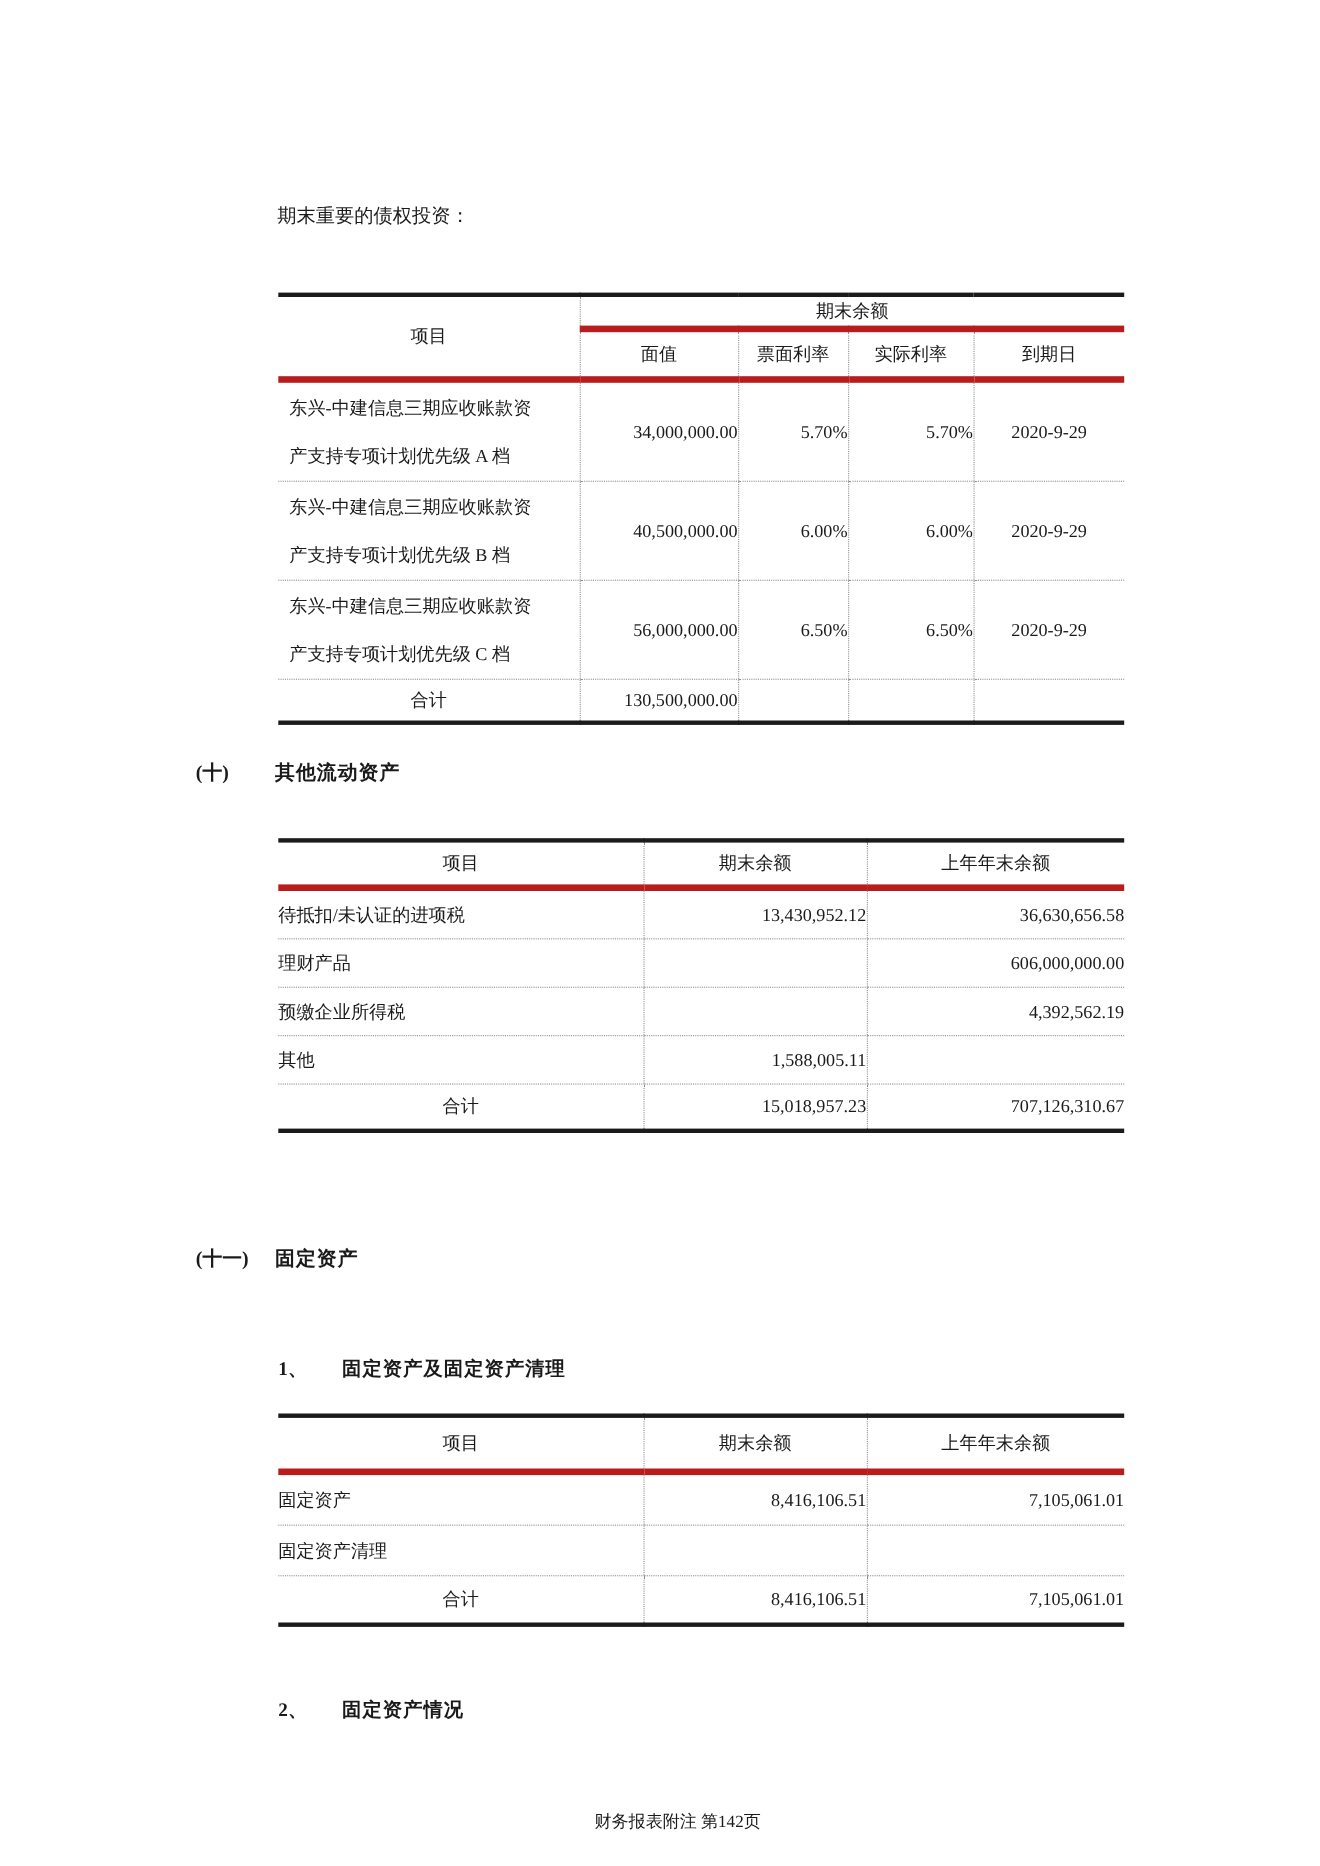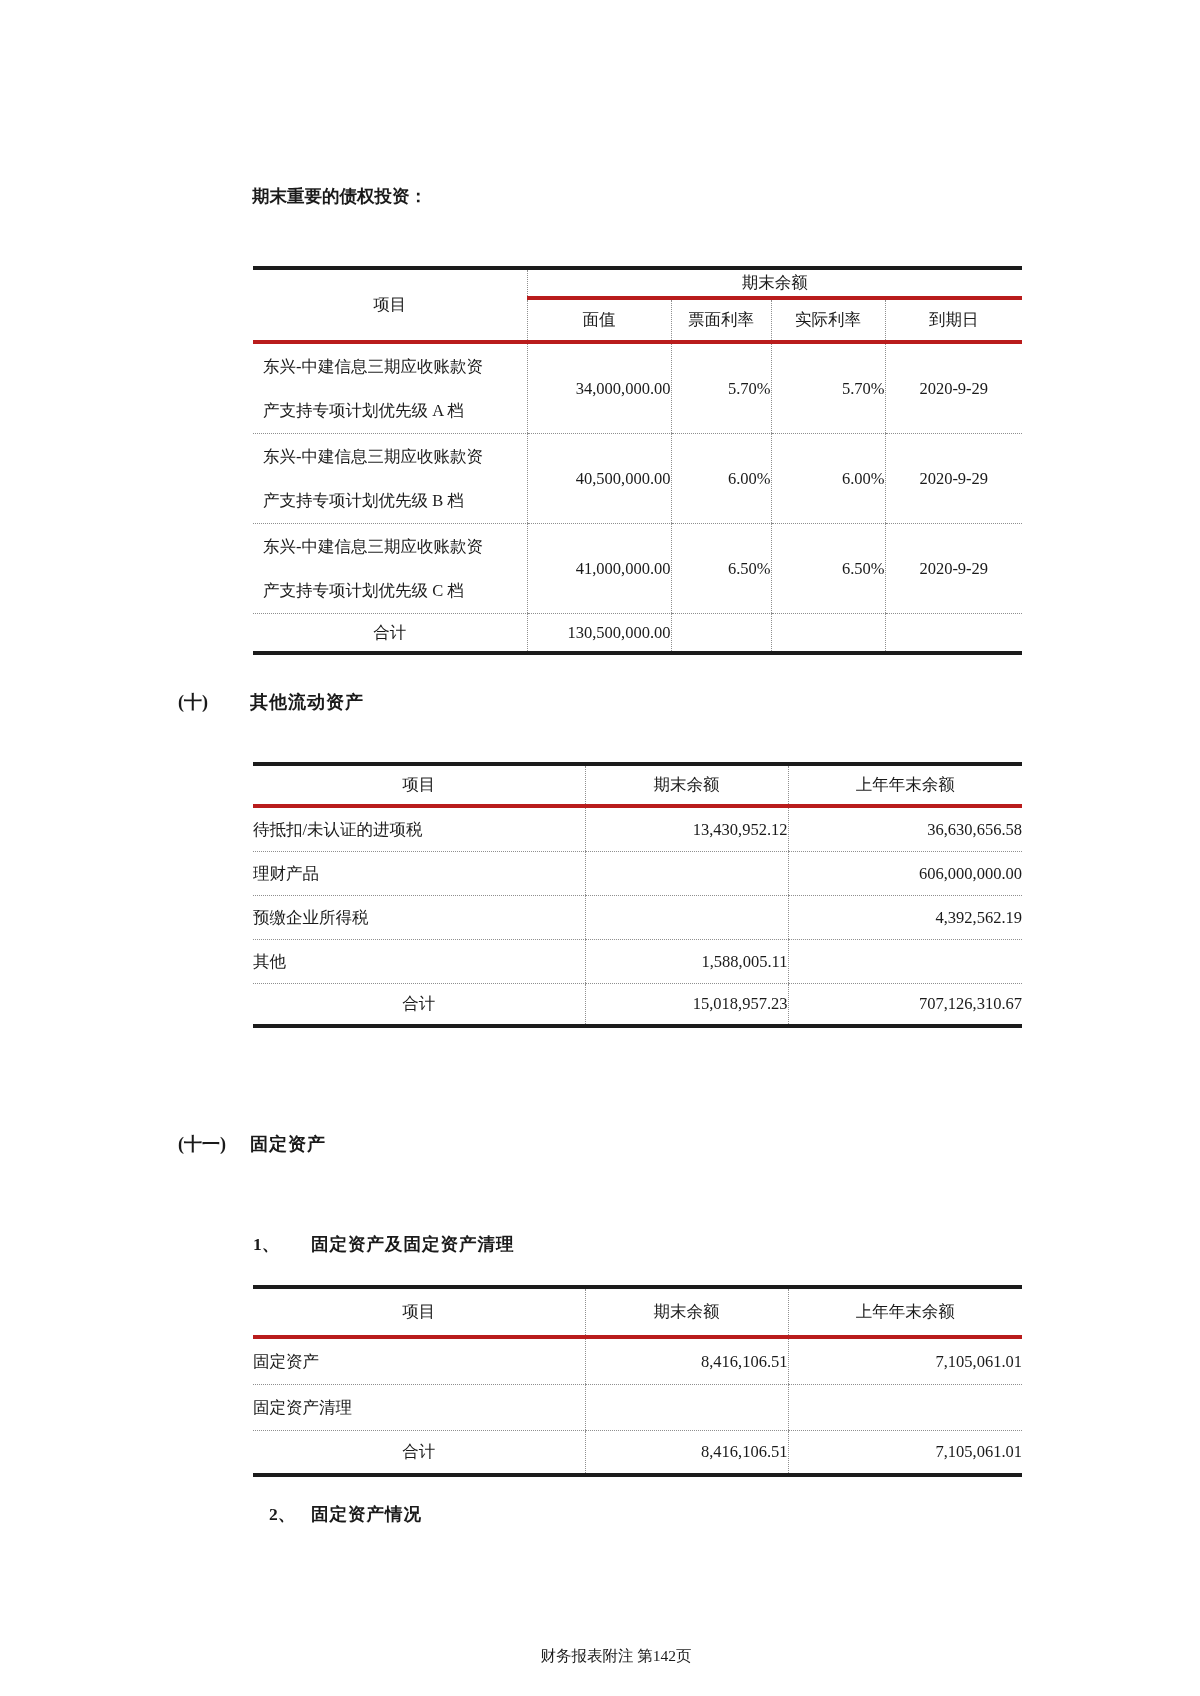--- a/index.html
+++ b/index.html
@@ -10,21 +10,20 @@
     background:#ffffff;
     font-family:"Liberation Serif","DejaVu Serif",serif;
     color:#1a1a1a;
     overflow:hidden;
   }
   .intro{
     position:absolute;
     left:252px; top:184px;
     font-size:17.5px;
     margin:0;
-    font-weight:bold;
   }
   .sec{
     position:absolute;
     left:178px;
     font-weight:bold;
     font-size:18px;
     letter-spacing:1px;
   }
   .secnum{display:inline-block;width:72px;letter-spacing:0;}
   .sub{
@@ -51,21 +50,21 @@
     table-layout:fixed;
     font-size:16.5px;
     border-top:4px solid #1b1b1b;
     border-bottom:4px solid #1b1b1b;
   }
   .tbl th{font-weight:normal;text-align:center;padding:0;}
   .tbl td{padding:0;}
   
   .tbl .vsep{border-left:1px dotted #8f8f8f;}
   
-  .tbl .hline{border-bottom:4px solid #b91c1c;}
+  .tbl .hline{border-bottom:6px solid #b91c1c;}
   
   .tbl .rline{border-bottom:1px dotted #8f8f8f;}
   
   .t1 .h1 th{height:26px;}
   .t1 .h2 th{height:40px;}
   .t1 td.item{
     text-align:left;
     padding:0 28px 0 10px;
     line-height:44px;
     vertical-align:middle;
@@ -119,21 +118,21 @@
       </tr>
       <tr class="dr">
         <td class="item rline">东兴-中建信息三期应收账款资产支持专项计划优先级 B 档</td>
         <td class="num vsep rline">40,500,000.00</td>
         <td class="num vsep rline">6.00%</td>
         <td class="num vsep rline">6.00%</td>
         <td class="date vsep rline">2020-9-29</td>
       </tr>
       <tr class="dr">
         <td class="item rline">东兴-中建信息三期应收账款资产支持专项计划优先级 C 档</td>
-        <td class="num vsep rline">41,000,000.00</td>
+        <td class="num vsep rline">56,000,000.00</td>
         <td class="num vsep rline">6.50%</td>
         <td class="num vsep rline">6.50%</td>
         <td class="date vsep rline">2020-9-29</td>
       </tr>
       <tr class="total">
         <td class="tlabel">合计</td>
         <td class="num vsep">130,500,000.00</td>
         <td class="vsep"></td>
         <td class="vsep"></td>
         <td class="vsep"></td>
@@ -216,19 +215,19 @@
         <td class="num vsep rline"></td>
       </tr>
       <tr class="total">
         <td class="tlabel">合计</td>
         <td class="num vsep">8,416,106.51</td>
         <td class="num vsep">7,105,061.01</td>
       </tr>
     </tbody>
   </table>
 
-  <div class="sub" style="top:1502px;text-align:center;">
+  <div class="sub" style="top:1542px;">
     <span class="subnum">2、</span><span>固定资产情况</span>
   </div>
 
   <p class="pfooter">财务报表附注 第142页</p>
 
 </div>
 
 </body></html>

